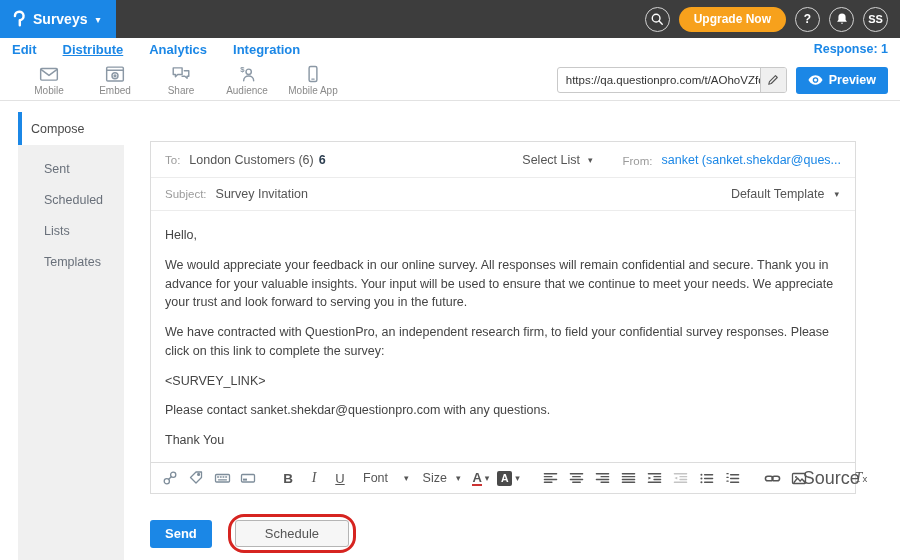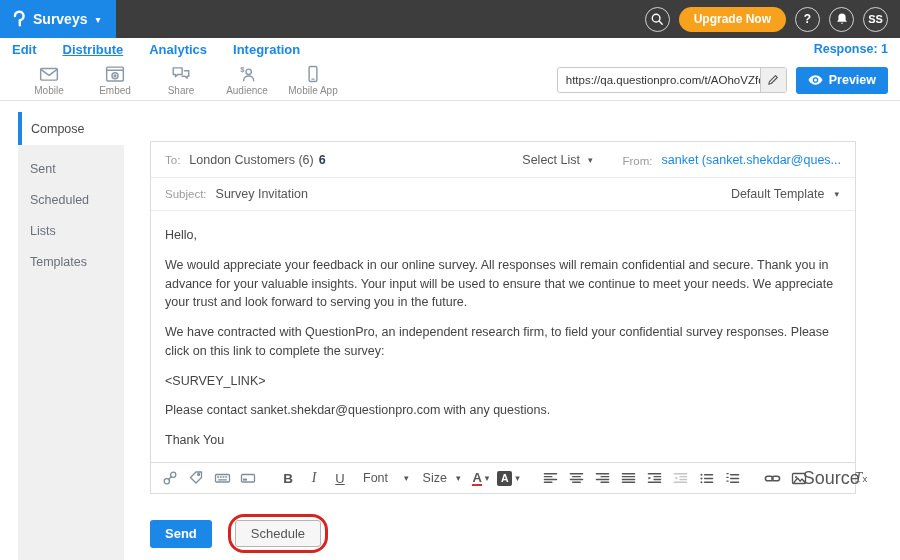--- a/index.html
+++ b/index.html
@@ -46,21 +46,21 @@
   .preview-btn { height:27px; background:#1b87e6; color:#fff; border:none; border-radius:3px;
     padding:0 12px; display:flex; align-items:center; gap:6px; font-size:12.5px; font-weight:600; cursor:pointer; }
 
   
   .content { position:relative; height:459px; background:#fff; }
 
   .sidebar { position:absolute; left:18px; top:11px; bottom:0; width:106px; display:flex; flex-direction:column; }
   .side-active { height:33px; background:#fff; border-left:4px solid #1b87e6; display:flex;
     align-items:center; padding-left:9px; font-size:12.5px; color:#4a4a4a; cursor:pointer; }
   .side-rest { flex:1; background:#f0f0f0; padding-top:8px; }
-  .side-item { height:31px; display:flex; align-items:center; padding-left:12px;
+  .side-item { height:31px; display:flex; align-items:center; padding-left:26px;
     font-size:12.5px; color:#69707a; cursor:pointer; }
 
   .compose-panel { position:absolute; left:150px; top:40px; width:706px; height:353px;
     border:1px solid #dcdcdc; background:#fff; display:flex; flex-direction:column; }
   .row-to { height:36px; border-bottom:1px solid #ececec; display:flex; align-items:center;
     padding:0 14px; font-size:12.5px; }
   .fld-label { color:#9b9b9b; font-size:11.5px; margin-right:9px; }
   .fld-value { color:#555; }
   .to-count { color:#2d3e50; font-weight:700; margin-left:5px; }
   .select-list { margin-left:auto; display:flex; align-items:center; gap:8px; color:#555; cursor:pointer; }
@@ -91,21 +91,21 @@
     display:flex; align-items:center; justify-content:center; border-radius:2px; }
   .source-btn { display:flex; align-items:center; gap:5px; font-size:18px; }
   .tx i { font-family:"Liberation Serif",serif; font-size:14px; }
   .tx .sub { font-size:9.5px; vertical-align:sub; }
 
   
   .actions { position:absolute; left:150px; top:413px; display:flex; align-items:center; }
   .send-btn { height:28px; padding:0 15px; background:#1b87e6; color:#fff; border:none;
     border-radius:3px; font-size:13px; font-weight:600; cursor:pointer; }
   .schedule-ring { margin-left:16px; border:3px solid #d62420; border-radius:16px; padding:3px 4px; }
-  .schedule-btn { height:27px; padding:0 15px; background:#f6f6f6; border:1px solid #b5b5b5;
+  .schedule-btn { height:27px; padding:0 29px; background:#f6f6f6; border:1px solid #b5b5b5;
     border-radius:3px; color:#555; font-size:13px; cursor:pointer; }
 </style>
 </head>
 <body>
 
 <header class="topbar">
   <div class="logo-box">
     <span>
       <svg width="15" height="19" viewBox="0 0 16 20" class="ic" style="stroke-width:2.6">
         <path d="M4.2 6.2a4.6 4.6 0 1 1 5.2 4.6v5.4"></path>

